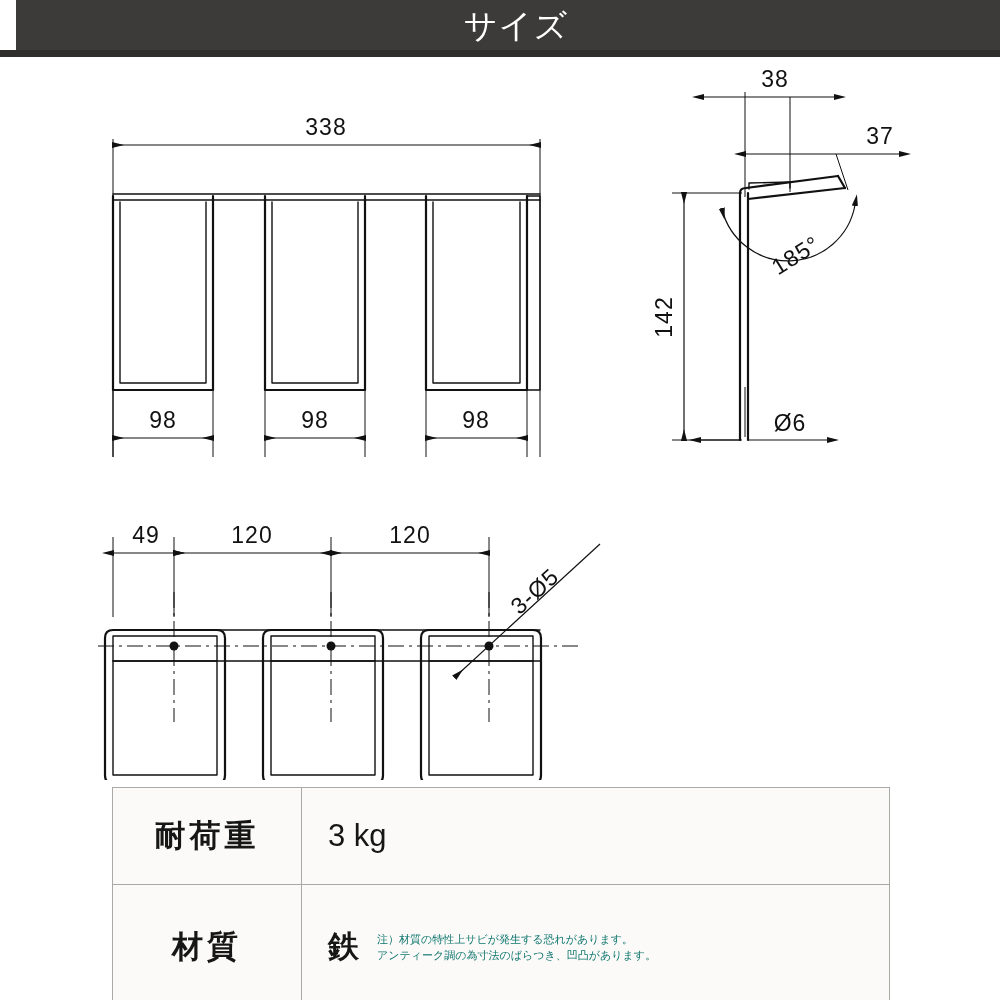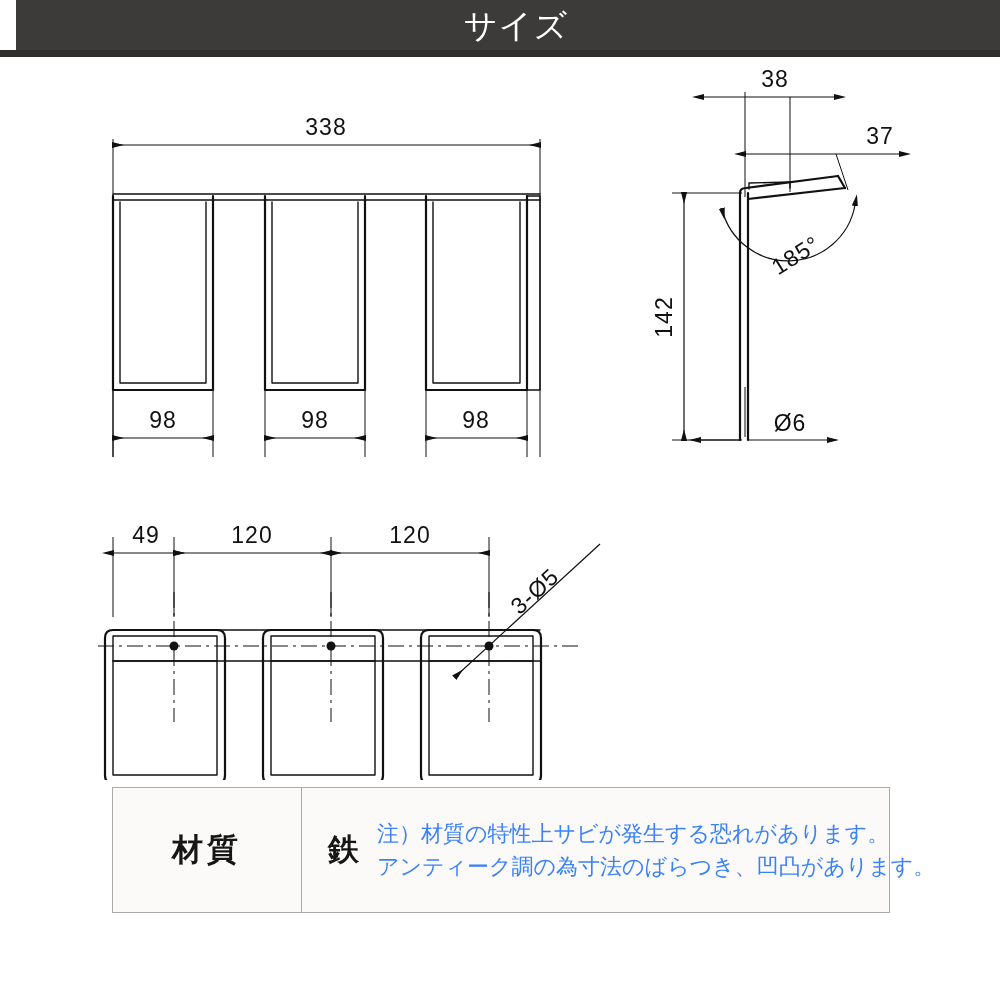--- a/index.html
+++ b/index.html
@@ -113,23 +113,23 @@
     padding: 8px 0;
   }
   .material-name {
     font-size: 31px;
     font-weight: 700;
     color: #161616;
     flex: 0 0 auto;
     padding-right: 18px;
   }
   .material-note {
-    font-size: 22px;
+    font-size: 11px;
     line-height: 1.5;
-    color: #3b82f6;
+    color: #0f766e;
     flex: 1 1 auto;
     white-space: nowrap;
   }
 
   
   .dim-text {
     font-family: "Liberation Sans", "DejaVu Sans", sans-serif;
     font-size: 23px;
     fill: #111111;
     letter-spacing: 1px;
@@ -338,20 +338,26 @@
 
       <g>
         <line class="ln" x1="455" y1="620" x2="600" y2="487" stroke-width="1.4" marker-start="url(#arrOut)"></line>
         <text class="dim-text" x="540" y="540" text-anchor="middle" transform="rotate(-42 540 540)">3-Ø5</text>
       </g>
     </g>
   </svg>
 
   <table class="spec-table">
     <tbody>
+      <tr class="row-load">
+        <td class="spec-label">耐荷重</td>
+        <td class="spec-value">
+          <span class="value-load">3 kg</span>
+        </td>
+      </tr>
       <tr class="row-material">
         <td class="spec-label">材質</td>
         <td class="spec-value">
           <div class="material-cell">
             <span class="material-name">鉄</span>
             <span class="material-note">
               <span>注）材質の特性上サビが発生する恐れがあります。</span><br>
               <span>アンティーク調の為寸法のばらつき、凹凸があります。</span>
             </span>
           </div>

